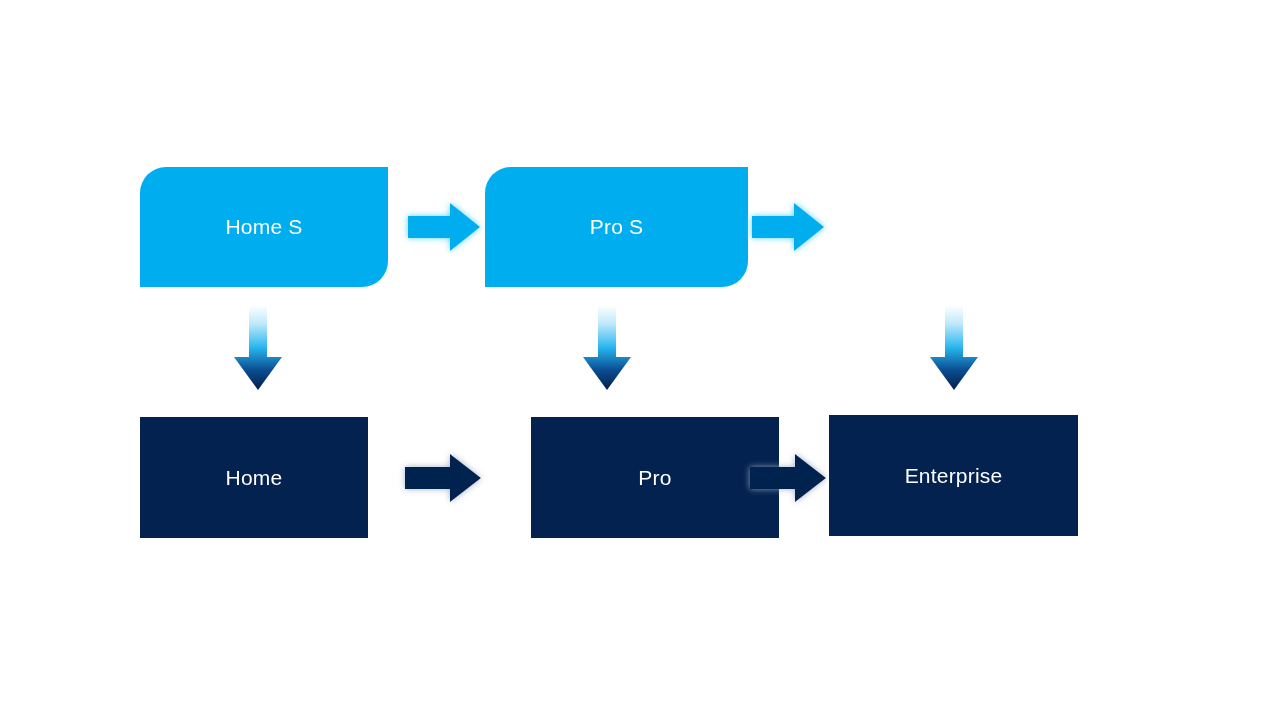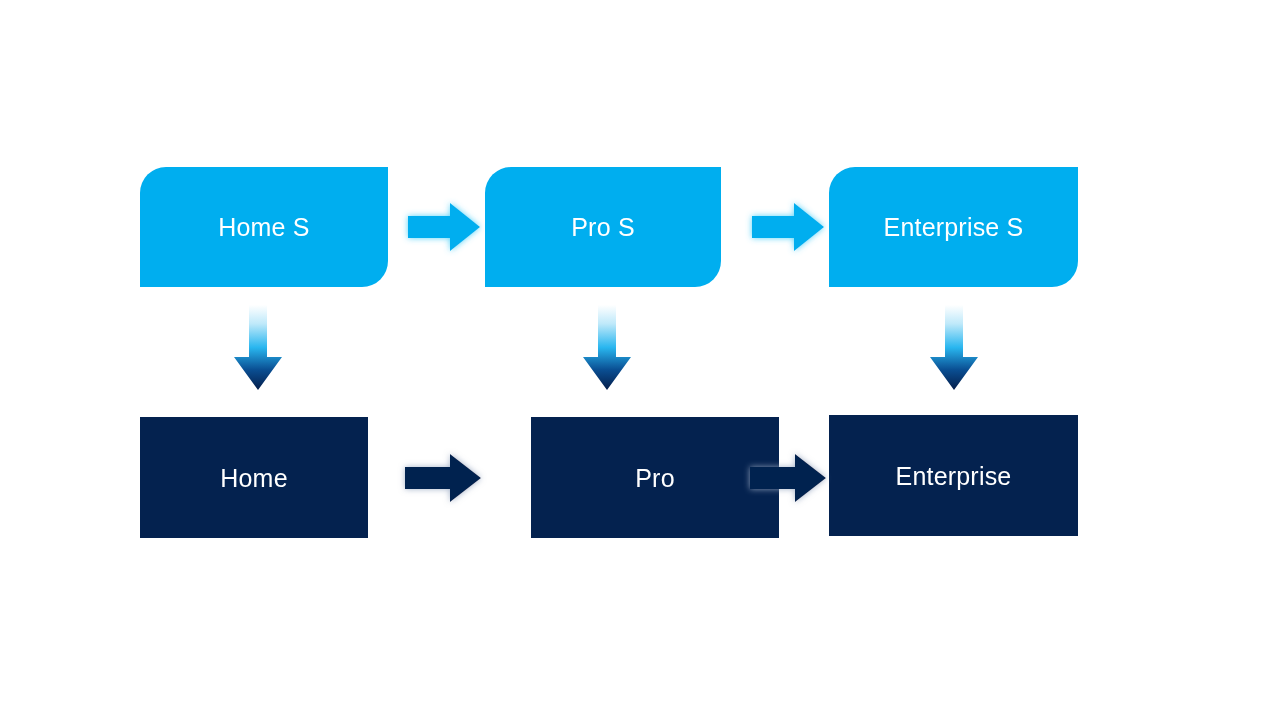--- a/index.html
+++ b/index.html
@@ -23,21 +23,21 @@
   }
 
   
   .node {
     position: absolute;
     display: flex;
     align-items: center;
     justify-content: center;
     box-sizing: border-box;
     color: #ffffff;
-    font-size: 25px;
+    font-size: 21px;
     font-weight: 400;
     letter-spacing: 0.2px;
     line-height: 1.2;
     text-align: center;
     -webkit-font-smoothing: antialiased;
   }
 
   .node-top {
     background: #00aeef;
     border-radius: 26px 0 26px 0; 
@@ -75,27 +75,24 @@
 </style>
 </head>
 <body>
 
 <div id="canvas">
 
   <div class="node node-top" style="left:140px; top:167px; width:248px; height:120px;">
     <span class="node-label">Home S</span>
   </div>
 
-  <div class="node node-top" style="left:485px; top:167px; width:236px; height:120px;">
+  <div class="node node-top" style="left:485px; top:167px; width:263px; height:120px;">
     <span class="node-label">Pro S</span>
   </div>
 
-  <div class="node node-top" style="left:829px; top:167px; width:249px; height:120px;">
-    <span class="node-label">Enterprise S</span>
-  </div>
 
   <div class="arrow-h" style="left:408px; top:200px; width:72px; height:54px;">
     <svg width="72" height="54" viewBox="0 0 72 54" xmlns="http://www.w3.org/2000/svg">
       <defs>
         <filter id="glowCyanA" x="-60%" y="-60%" width="220%" height="220%">
           <feDropShadow dx="0" dy="0" stdDeviation="3.2" flood-color="#4fd0f8" flood-opacity="0.95"></feDropShadow>
         </filter>
       </defs>
       <path d="M0,16 L42,16 L42,3 L72,27 L42,51 L42,38 L0,38 Z" fill="#00aeef" filter="url(#glowCyanA)"></path>
     </svg>

